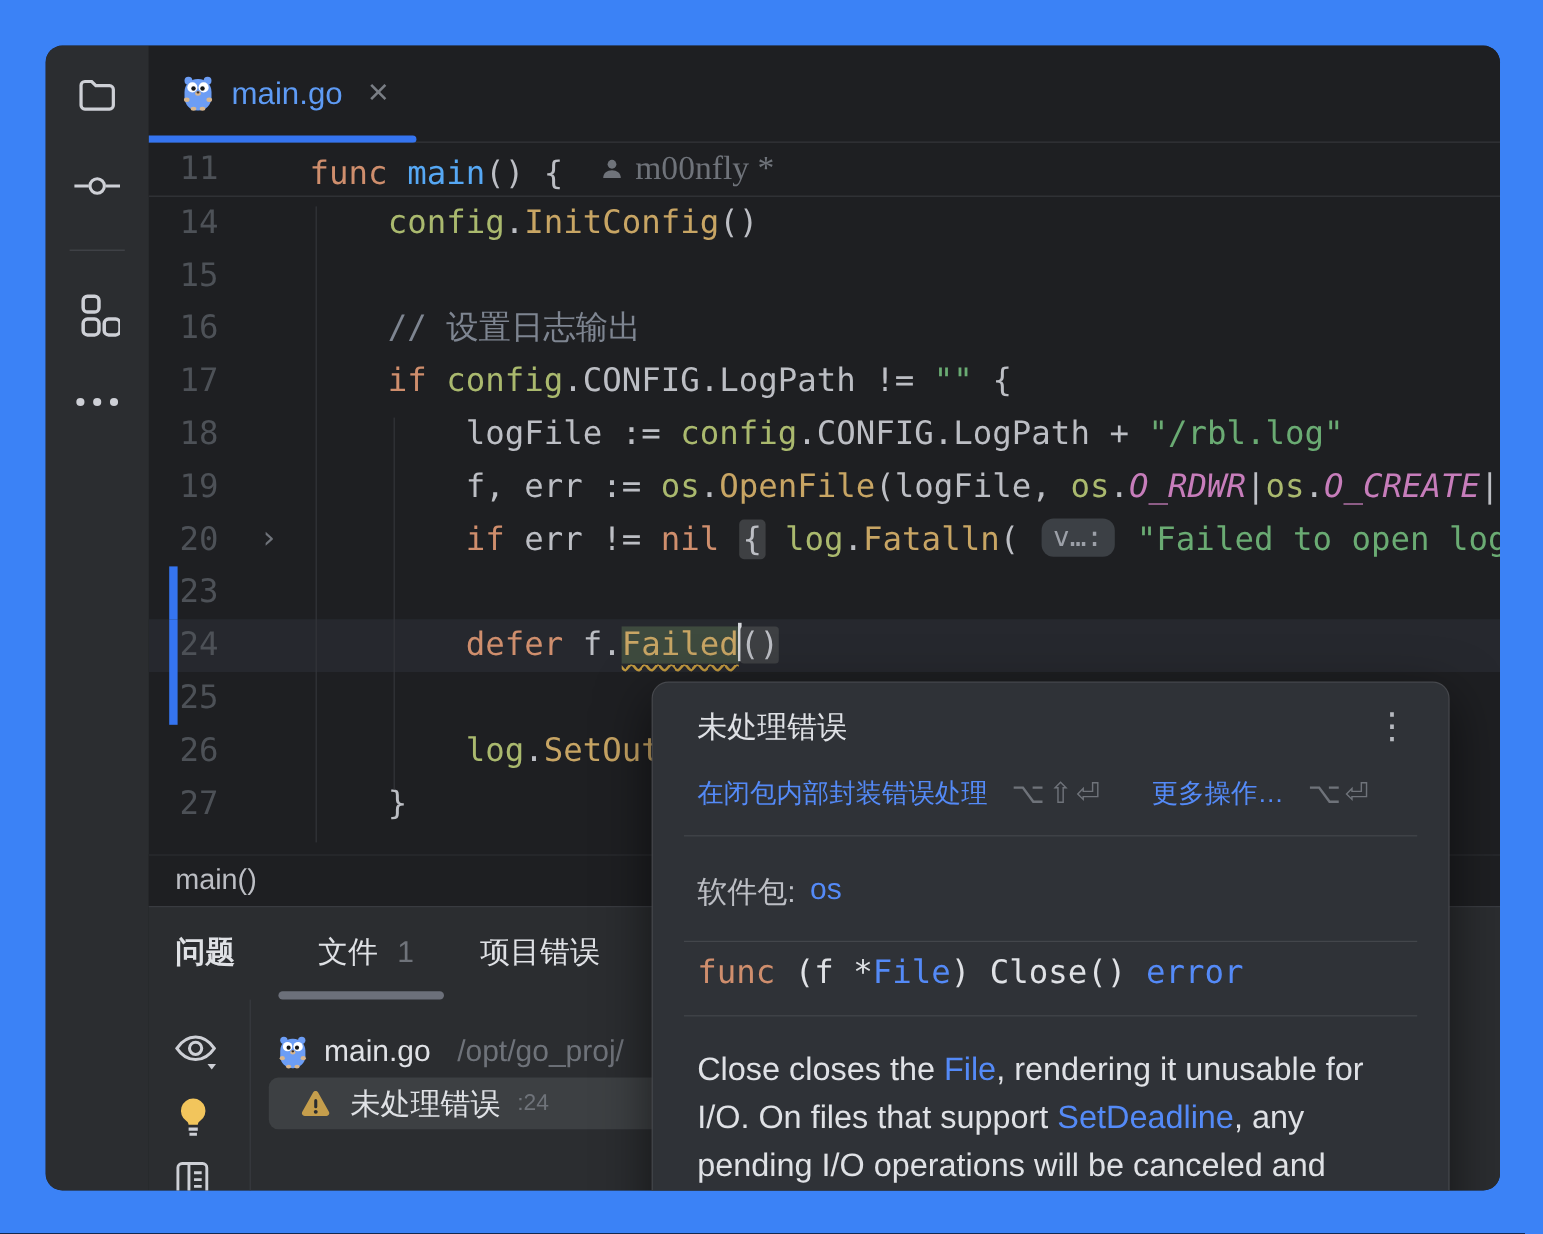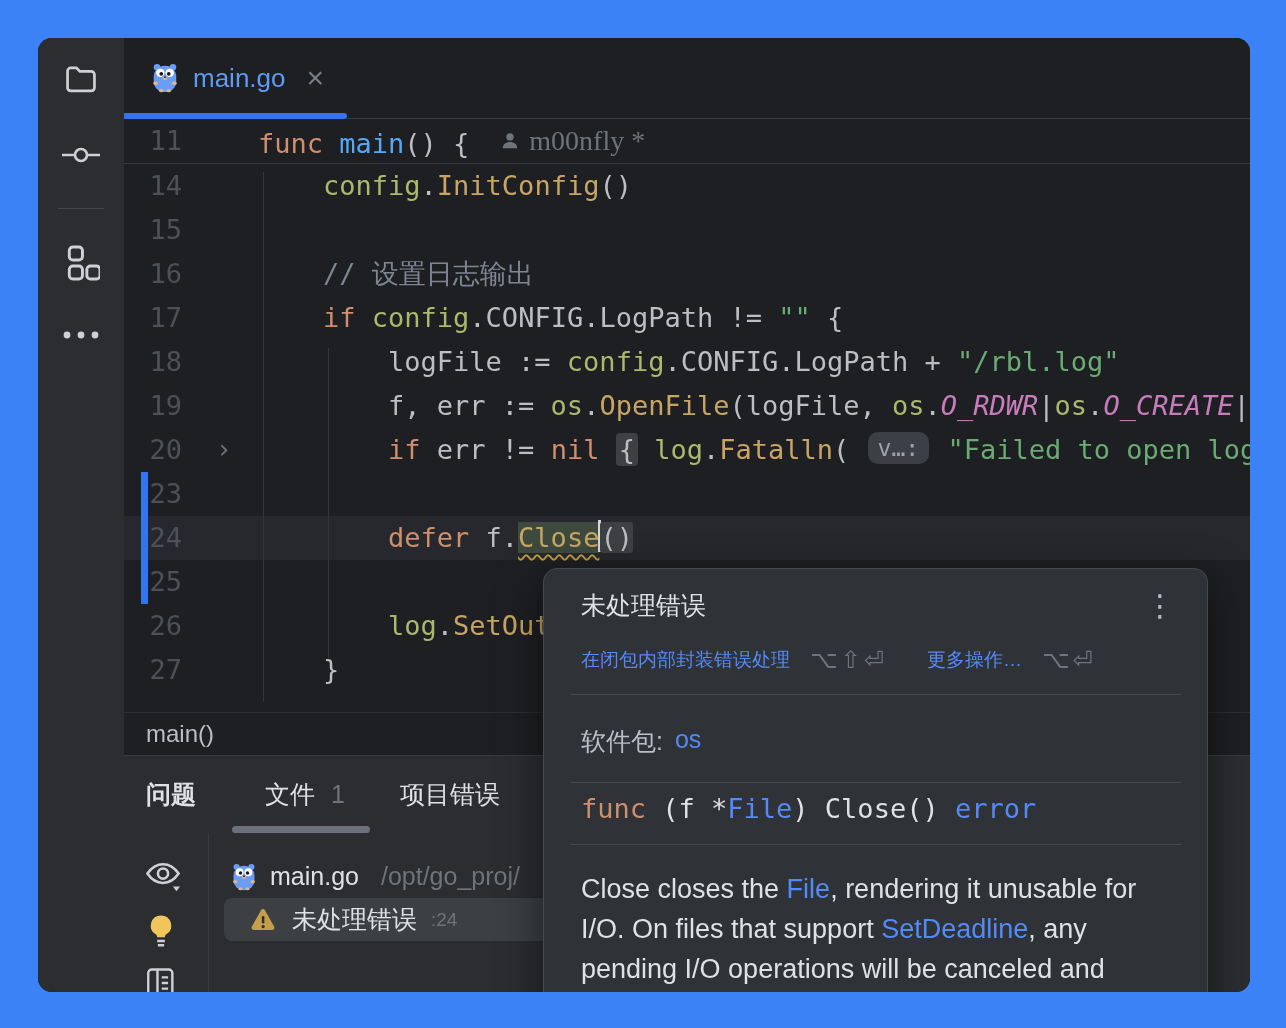--- a/index.html
+++ b/index.html
@@ -73,21 +73,21 @@
   .err-label{font-size:25px;color:#DFE1E5;}
   .err-line{font-size:19px;color:#6F737A;}
 
   
   .popup{position:absolute;left:505px;top:530px;width:665px;height:480px;background:#2F3237;border:1px solid #46484D;
          border-radius:14px;box-shadow:0 14px 44px rgba(0,0,0,.55);z-index:10;box-sizing:border-box;overflow:hidden;}
   .pp-head{display:flex;justify-content:space-between;align-items:center;margin:20px 32px 0 37px;}
   .pp-title{font-size:25px;color:#DFE1E5;}
   .pp-kebab{color:#B6B9BF;font-size:30px;line-height:1;}
   .pp-actions{display:flex;align-items:center;margin:24px 37px 0;}
-  .pp-link{color:#548AF7;font-size:19px;}
+  .pp-link{color:#548AF7;font-size:22px;}
   .pp-sc{color:#6F737A;font-size:24px;letter-spacing:3px;margin-left:20px;}
   .pp-more{margin-left:40px;}
   .pp-div{height:1px;background:#43464B;margin:20px 26px 0;}
   .pp-pkg{display:flex;gap:12px;margin:30px 37px 24px;font-size:25px;}
   .pp-pkg-label{color:#BCBEC4;}
   .pp-pkg-name{color:#548AF7;}
   .pp-sig{margin:10px 37px 20px;font-size:27px;white-space:pre;}
   .tk-pl2{color:#DFE1E5;} .tk-link{color:#548AF7;}
   .pp-doc{margin:24px 37px 0;font-size:27px;line-height:40px;color:#DFE1E5;}
   .doclink{color:#548AF7;}
@@ -193,21 +193,21 @@
             <span class="code"><span class="tk-pl">        </span><span class="tk-kw">if </span><span class="tk-pl">err != </span><span class="tk-kw">nil</span><span class="tk-pl"> </span><span class="tk-brace">{</span><span class="tk-pl"> </span><span class="tk-pkg">log</span><span class="tk-pl">.</span><span class="tk-call">Fatalln</span><span class="tk-pl">( </span><span class="tk-hint">v…:</span><span class="tk-pl"> </span><span class="tk-str">"Failed to open log file</span></span>
           </div>
           <div class="row">
             <span class="chbar"></span>
             <span class="ln">23</span>
             <span class="code"></span>
           </div>
           <div class="row current">
             <span class="chbar"></span>
             <span class="ln">24</span>
-            <span class="code"><span class="tk-pl">        </span><span class="tk-kw">defer</span><span class="tk-pl"> f.</span><span class="tk-closehl">Close</span><span class="caret"></span><span class="tk-parenhl">()</span></span>
+            <span class="code"><span class="tk-pl">        </span><span class="tk-kw">defer</span><span class="tk-pl"> f.</span><span class="tk-closehl">Failed</span><span class="caret"></span><span class="tk-parenhl">()</span></span>
           </div>
           <div class="row">
             <span class="chbar"></span>
             <span class="ln">25</span>
             <span class="code"></span>
           </div>
           <div class="row">
             <span class="ln">26</span>
             <span class="code"><span class="tk-pl">        </span><span class="tk-pkg">log</span><span class="tk-pl">.</span><span class="tk-call">SetOut</span></span>
           </div>

